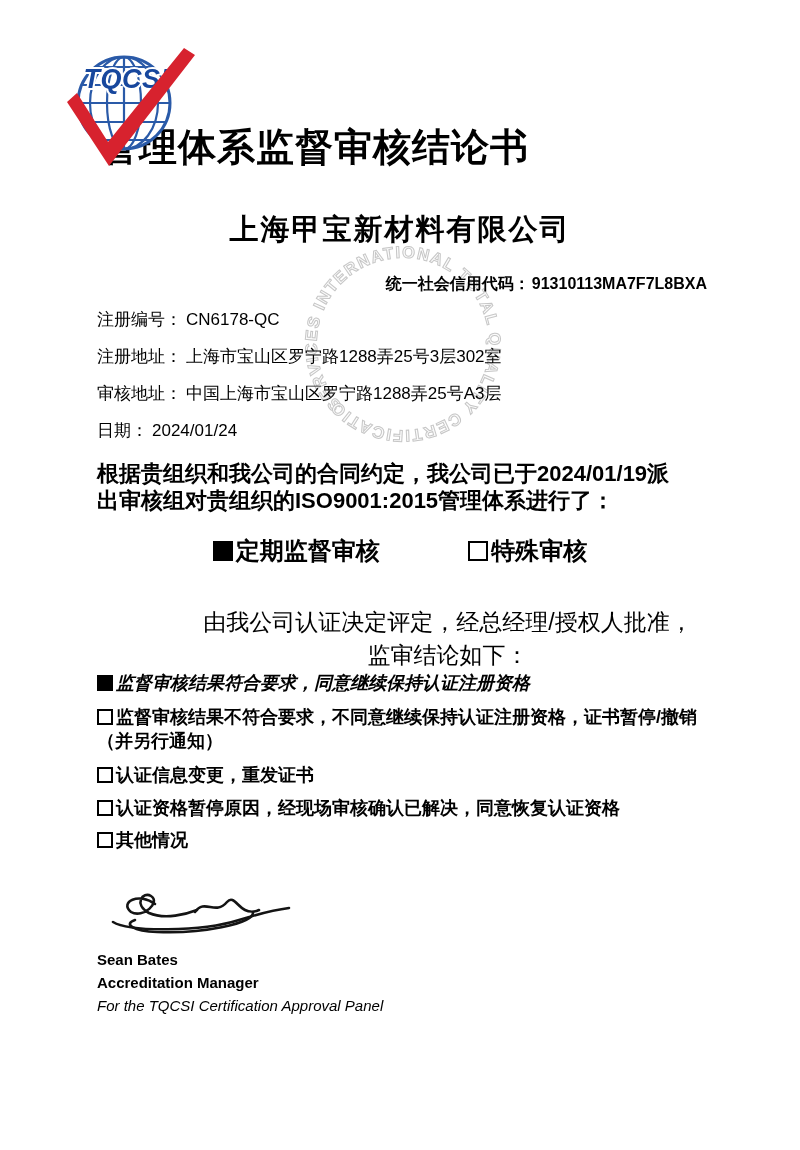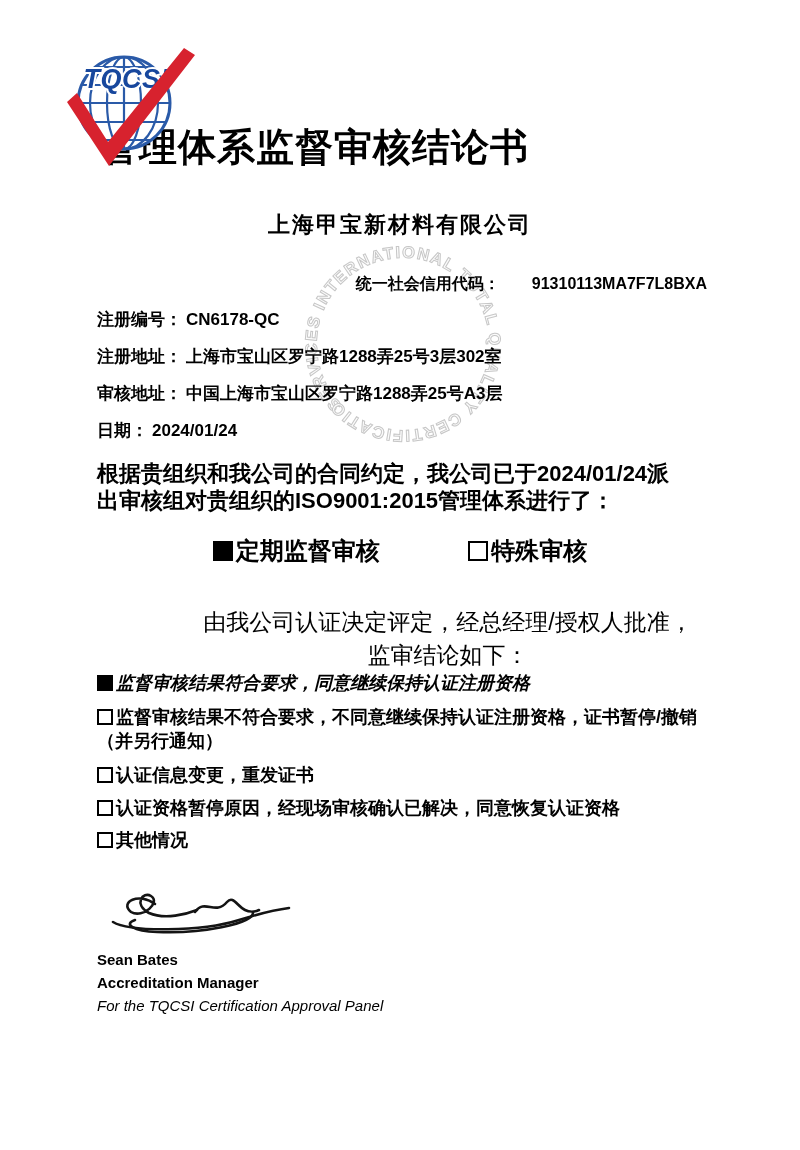--- a/index.html
+++ b/index.html
@@ -17,29 +17,29 @@
   }
   
   .logo { position:absolute; left:64px; top:46px; z-index:2; }
   .doc-title {
     position:absolute; left:100px; top:122px; width:600px; z-index:1;
     text-align:left; font-size:38px; font-weight:bold; letter-spacing:1px;
     font-family:"Liberation Sans","DejaVu Sans",sans-serif;
   }
   .company {
     position:absolute; left:0; top:210px; width:800px; z-index:1;
-    text-align:center; font-size:22px; font-weight:bold; letter-spacing:2px;
+    text-align:center; font-size:29px; font-weight:bold; letter-spacing:2px;
   }
   .credit {
     position:absolute; left:95px; top:274px; width:612px; z-index:1;
     text-align:right; font-size:16px; font-weight:bold;
   }
-  .credit .value { margin-left:32px; }
+  .credit .value { margin-left:2px; }
   
-  .info { position:absolute; left:97px; top:311px; z-index:1; font-size:17px; font-weight:bold; }
+  .info { position:absolute; left:97px; top:311px; z-index:1; font-size:17px; font-weight:normal; }
   .info-row { line-height:17px; margin-bottom:20px; white-space:nowrap; }
   .info-row .value { margin-left:4px; }
   
   .paragraph {
     position:absolute; left:97px; top:460px; width:588px; z-index:1;
     font-size:22px; line-height:27px; font-weight:bold;
   }
   .audit-line {
     position:absolute; left:0; top:535px; width:800px; z-index:1;
     text-align:center; font-size:24px; font-weight:bold;
@@ -120,21 +120,21 @@
       <span>注册地址：</span><span class="value">上海市宝山区罗宁路1288弄25号3层302室</span>
     </div>
     <div class="info-row">
       <span>审核地址：</span><span class="value">中国上海市宝山区罗宁路1288弄25号A3层</span>
     </div>
     <div class="info-row">
       <span>日期：</span><span class="value">2024/01/24</span>
     </div>
   </div>
 
-  <div class="paragraph">根据贵组织和我公司的合同约定，我公司已于2024/01/24派出审核组对贵组织的ISO9001:2015管理体系进行了：</div>
+  <div class="paragraph">根据贵组织和我公司的合同约定，我公司已于2024/01/19派出审核组对贵组织的ISO9001:2015管理体系进行了：</div>
 
   <div class="audit-line">
     <span class="audit-opt">
       <span class="box lg checked"></span><span>定期监督审核</span>
     </span>
     <span class="audit-opt">
       <span class="box lg"></span><span>特殊审核</span>
     </span>
   </div>
 

